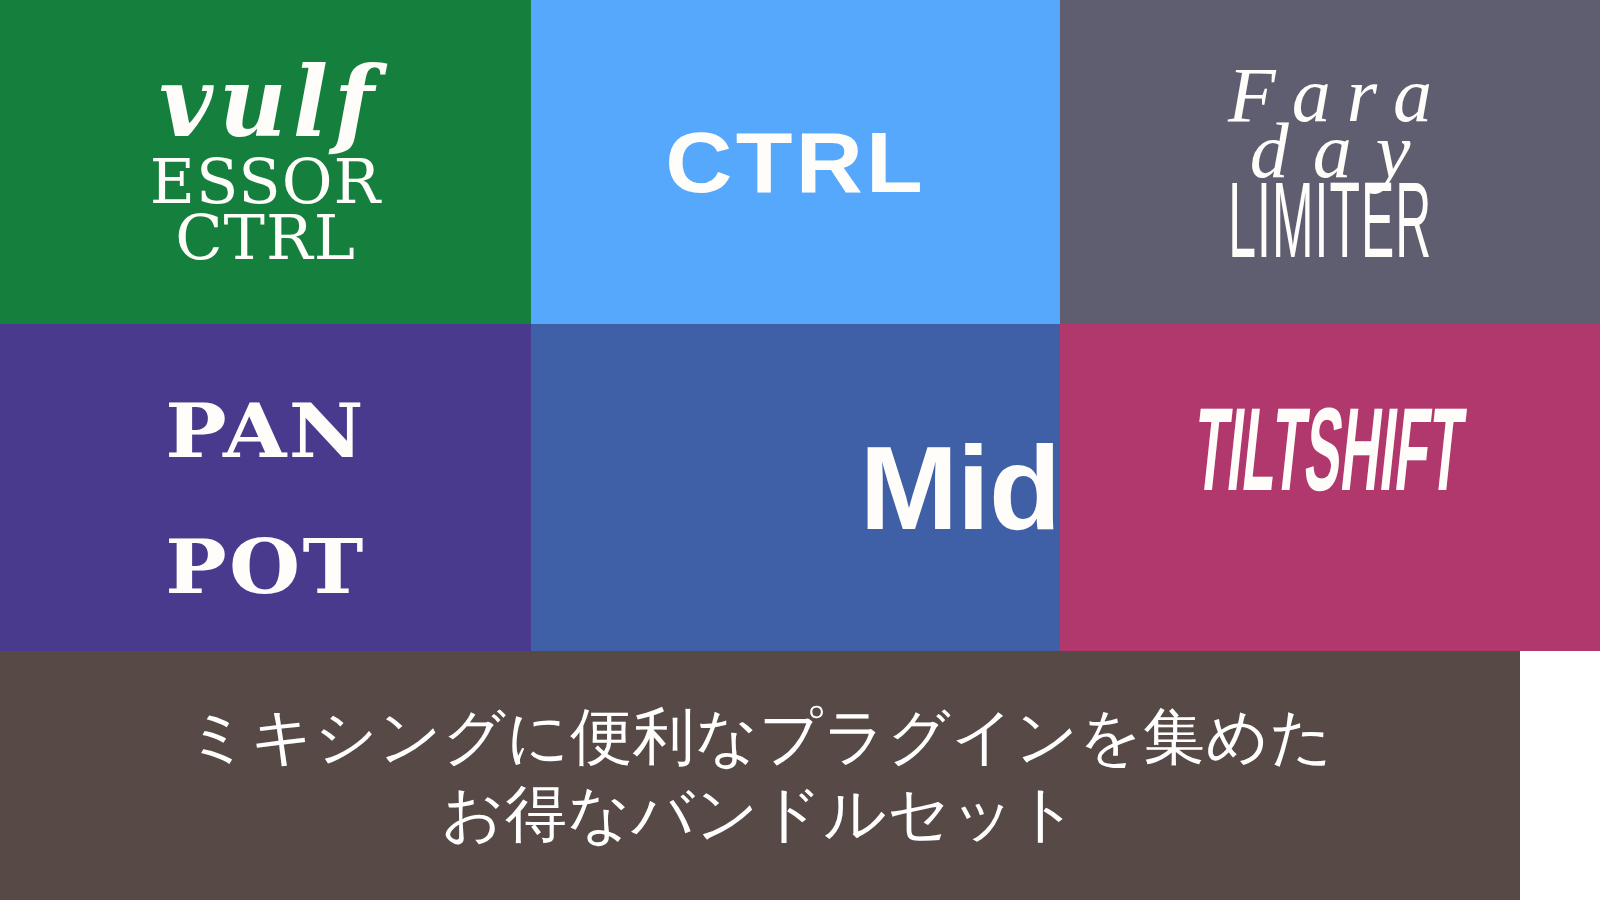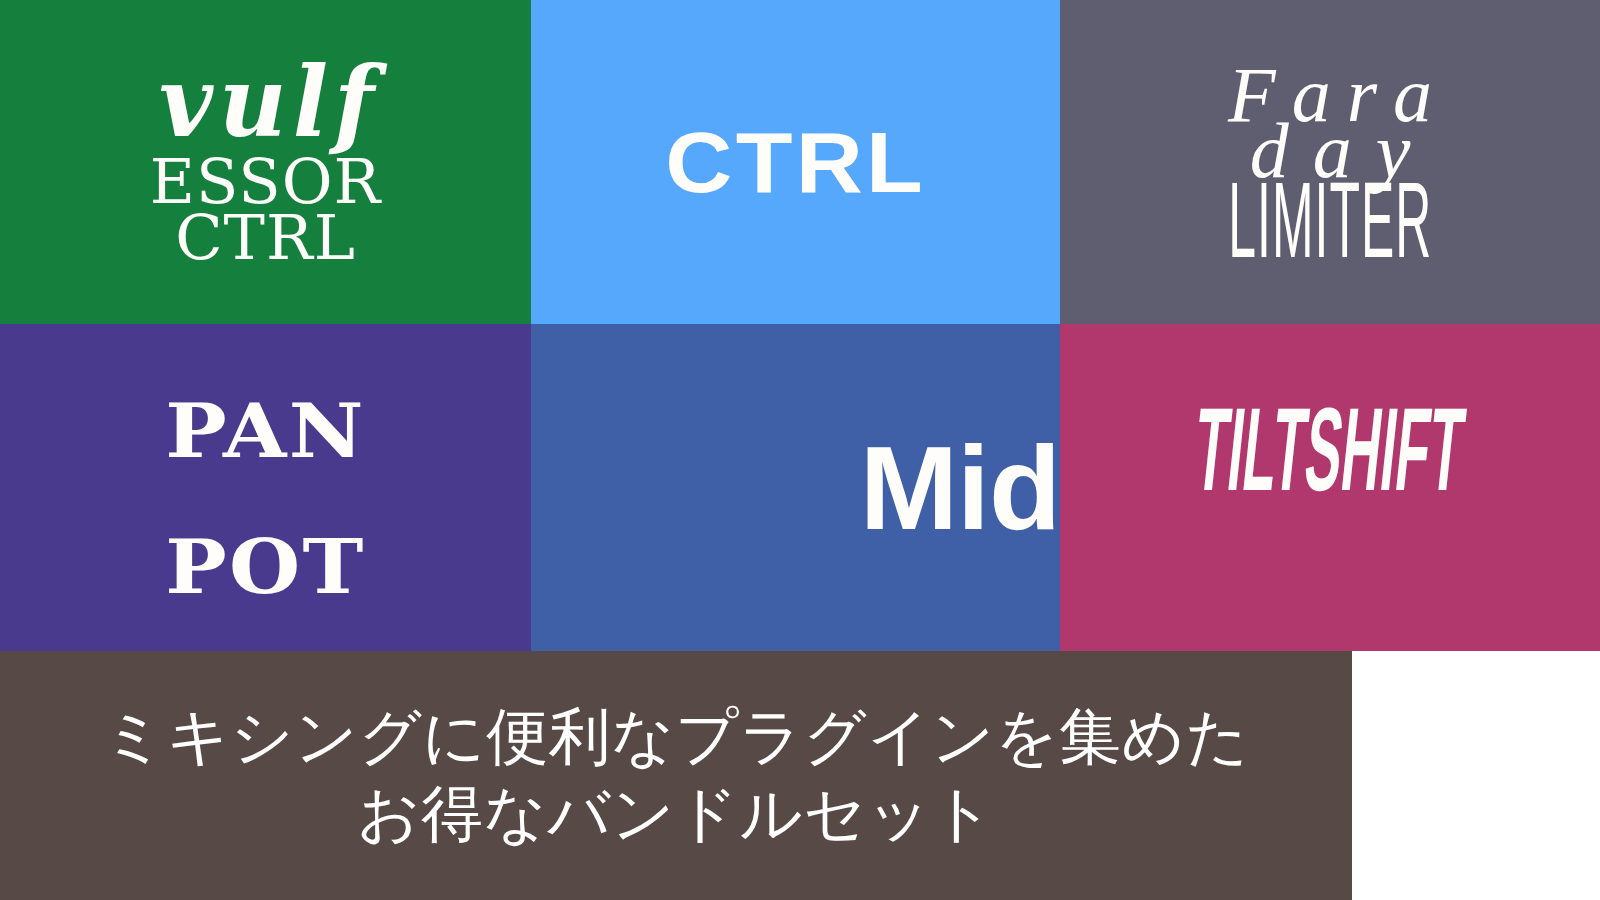--- a/index.html
+++ b/index.html
@@ -150,21 +150,21 @@
     font-weight: 700;
     font-size: 118px;
     letter-spacing: 0px;
     transform: scaleX(0.46) skewX(-13deg);
     transform-origin: center;
     margin-top: -78px;
   }
 
   
   .caption-bar {
-    width: 1352px;
+    width: 1520px;
     height: 249px;
     background: #574a46;
     display: flex;
     flex-direction: column;
     align-items: center;
     justify-content: center;
     color: #ffffff;
   }
   .caption-line {
     font-family: "DejaVu Sans", sans-serif;

